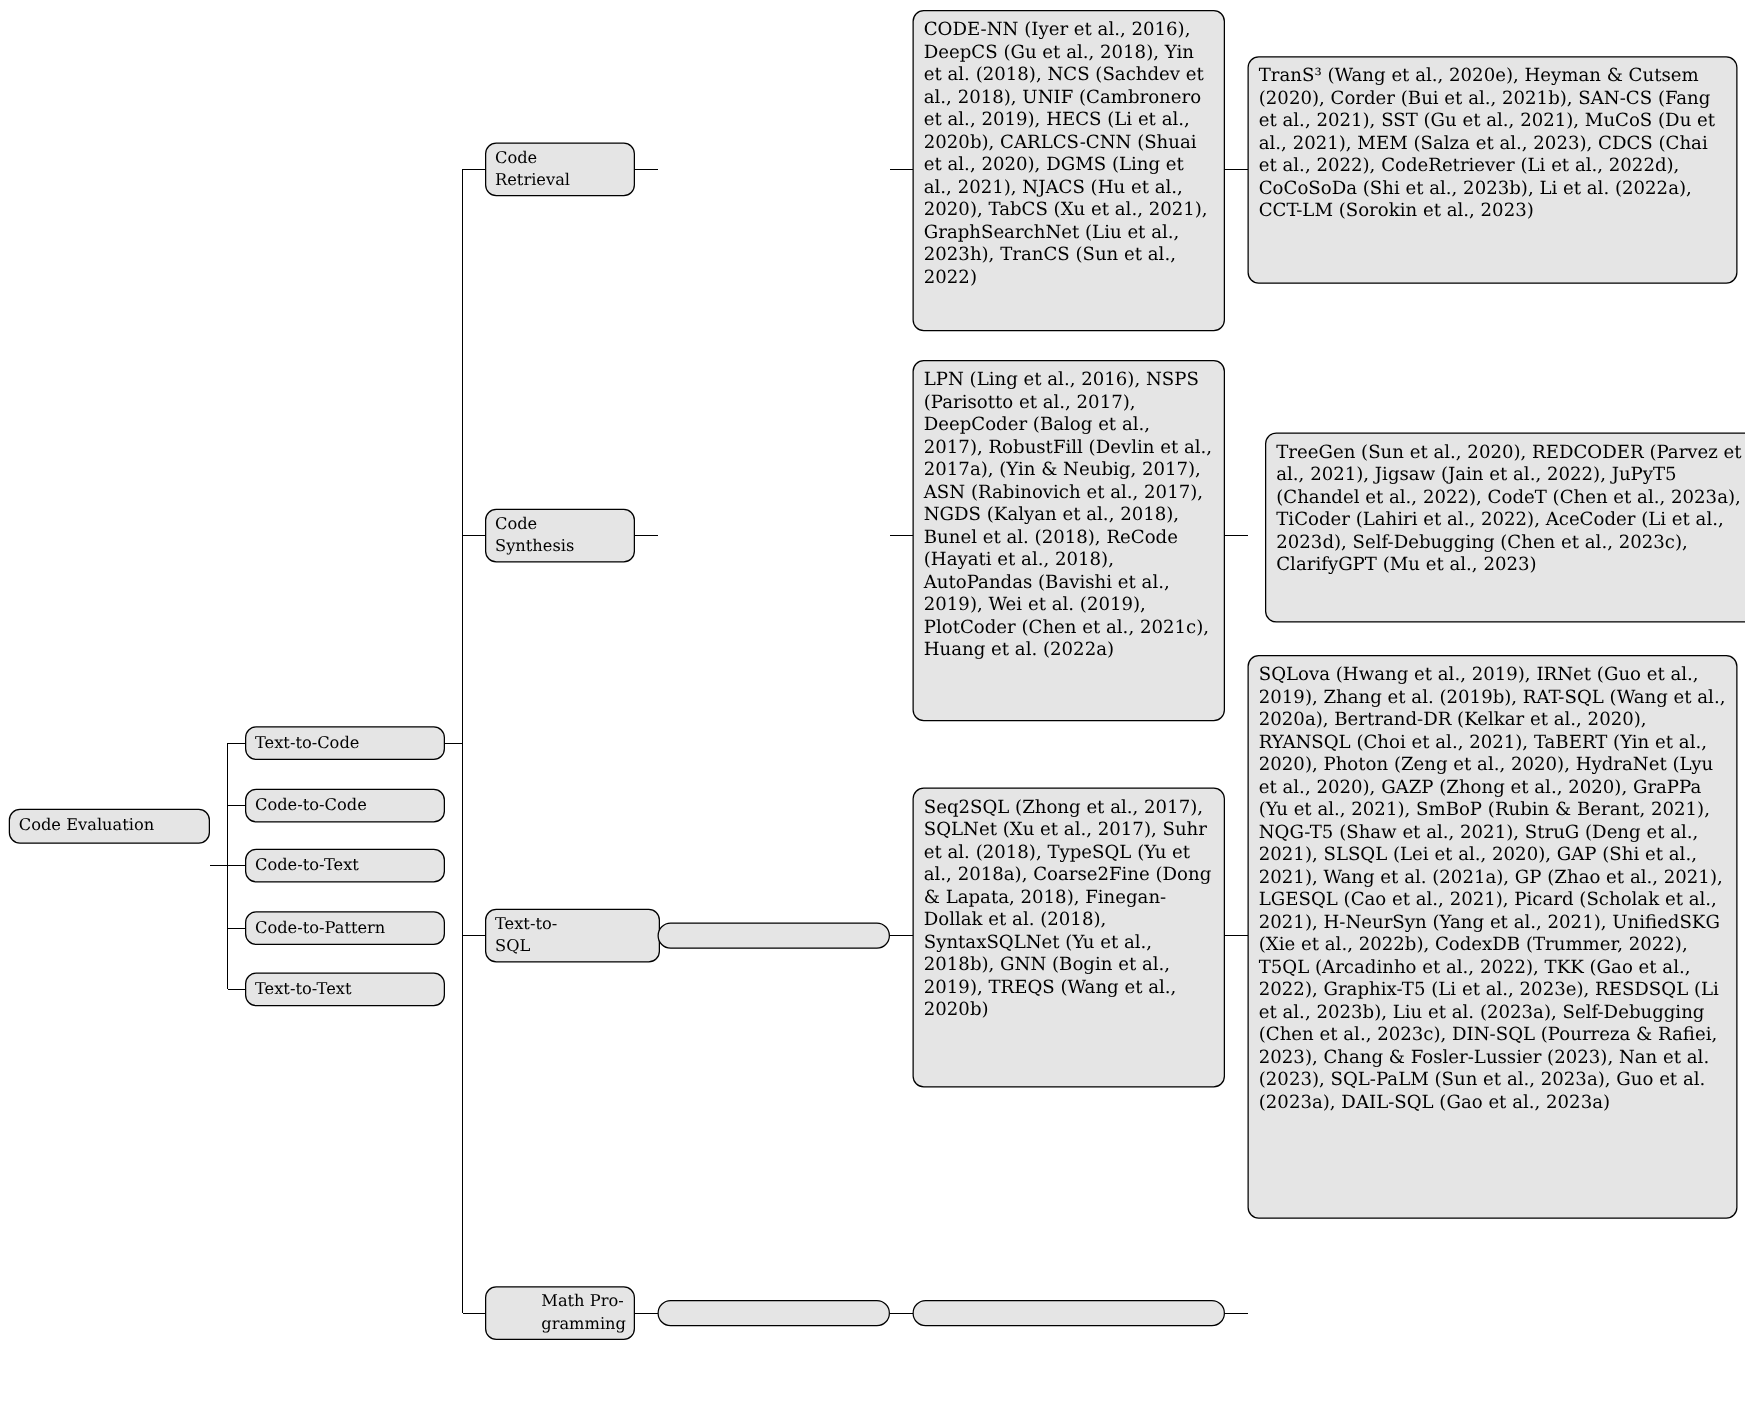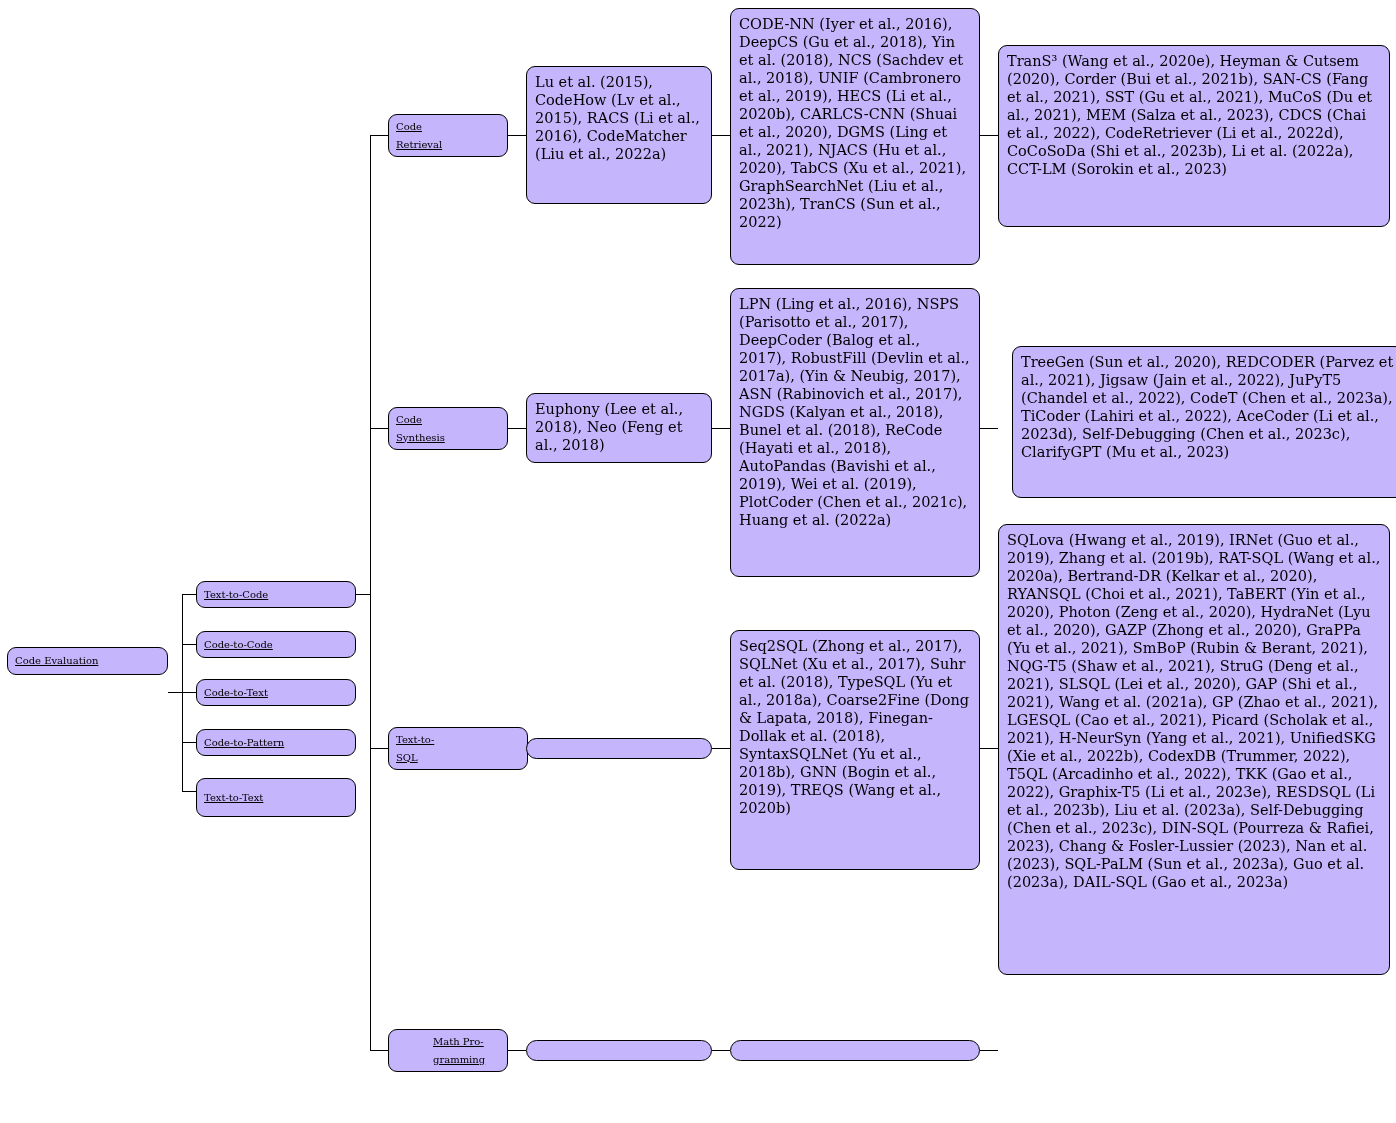--- a/index.html
+++ b/index.html
@@ -11,33 +11,32 @@
   }
   .canvas {
     position: relative;
     width: 1396px; height: 1123px;
     background: #fff;
     overflow: hidden;
   }
   .connectors { position: absolute; left: 0; top: 0; z-index: 0; }
   .node {
     position: absolute;
-    background: #c4b5fd;
+    background: #e5e5e5;
     border: 1px solid #000;
     border-radius: 9px;
     z-index: 1;
   }
   .label {
     display: flex;
     align-items: center;
     padding: 1px 7px;
-    font-size: 10px;
+    font-size: 13px;
     line-height: 18px;
     white-space: pre-line;
-    text-decoration: underline;
   }
   .cite {
     padding: 6px 8px;
     font-size: 14.5px;
     line-height: 18px;
     text-align: left;
     overflow: hidden;
   }
   .pill { border-radius: 10.5px; }
 </style>
@@ -81,36 +80,34 @@
       <line x1="980" y1="1050.5" x2="998" y2="1050.5"></line>
     </g>
   </svg>
 
   <div class="node label" style="left:7px; top:647px; width:161px; height:28px;">Code Evaluation</div>
 
   <div class="node label" style="left:196px; top:581px; width:160px; height:27px;">Text-to-Code</div>
   <div class="node label" style="left:196px; top:631px; width:160px; height:27px;">Code-to-Code</div>
   <div class="node label" style="left:196px; top:679px; width:160px; height:27px;">Code-to-Text</div>
   <div class="node label" style="left:196px; top:729px; width:160px; height:27px;">Code-to-Pattern</div>
-  <div class="node label" style="left:196px; top:778px; width:160px; height:39px;">Text-to-Text</div>
+  <div class="node label" style="left:196px; top:778px; width:160px; height:27px;">Text-to-Text</div>
 
   <div class="node label" style="left:388px; top:114px; width:120px; height:43px;">Code
 Retrieval</div>
   <div class="node label" style="left:388px; top:407px; width:120px; height:43px;">Code
 Synthesis</div>
   <div class="node label" style="left:388px; top:727px; width:140px; height:43px;">Text-to-
 SQL</div>
   <div class="node label" style="left:388px; top:1029px; width:120px; height:43px;padding-left:44px;">Math Pro-
 gramming</div>
 
-  <div class="node cite" style="left:526px; top:66px; width:186px; height:138px;">Lu et al. (2015), CodeHow (Lv et al., 2015), RACS (Li et al., 2016), CodeMatcher (Liu et al., 2022a)</div>
   <div class="node cite" style="left:730px; top:8px; width:250px; height:257px;">CODE-NN (Iyer et al., 2016), DeepCS (Gu et al., 2018), Yin et al. (2018), NCS (Sachdev et al., 2018), UNIF (Cambronero et al., 2019), HECS (Li et al., 2020b), CARLCS-CNN (Shuai et al., 2020), DGMS (Ling et al., 2021), NJACS (Hu et al., 2020), TabCS (Xu et al., 2021), GraphSearchNet (Liu et al., 2023h), TranCS (Sun et al., 2022)</div>
   <div class="node cite" style="left:998px; top:45px; width:392px; height:182px;">TranS³ (Wang et al., 2020e), Heyman &amp; Cutsem (2020), Corder (Bui et al., 2021b), SAN-CS (Fang et al., 2021), SST (Gu et al., 2021), MuCoS (Du et al., 2021), MEM (Salza et al., 2023), CDCS (Chai et al., 2022), CodeRetriever (Li et al., 2022d), CoCoSoDa (Shi et al., 2023b), Li et al. (2022a), CCT-LM (Sorokin et al., 2023)</div>
 
-  <div class="node cite" style="left:526px; top:393px; width:186px; height:70px;">Euphony (Lee et al., 2018), Neo (Feng et al., 2018)</div>
   <div class="node cite" style="left:730px; top:288px; width:250px; height:289px;">LPN (Ling et al., 2016), NSPS (Parisotto et al., 2017), DeepCoder (Balog et al., 2017), RobustFill (Devlin et al., 2017a), (Yin &amp; Neubig, 2017), ASN (Rabinovich et al., 2017), NGDS (Kalyan et al., 2018), Bunel et al. (2018), ReCode (Hayati et al., 2018), AutoPandas (Bavishi et al., 2019), Wei et al. (2019), PlotCoder (Chen et al., 2021c), Huang et al. (2022a)</div>
   <div class="node cite" style="left:1012px; top:346px; width:392px; height:152px;">TreeGen (Sun et al., 2020), REDCODER (Parvez et al., 2021), Jigsaw (Jain et al., 2022), JuPyT5 (Chandel et al., 2022), CodeT (Chen et al., 2023a), TiCoder (Lahiri et al., 2022), AceCoder (Li et al., 2023d), Self-Debugging (Chen et al., 2023c), ClarifyGPT (Mu et al., 2023)</div>
 
   <div class="node pill" style="left:526px; top:738px; width:186px; height:21px;"></div>
   <div class="node cite" style="left:730px; top:630px; width:250px; height:240px;">Seq2SQL (Zhong et al., 2017), SQLNet (Xu et al., 2017), Suhr et al. (2018), TypeSQL (Yu et al., 2018a), Coarse2Fine (Dong &amp; Lapata, 2018), Finegan-Dollak et al. (2018), SyntaxSQLNet (Yu et al., 2018b), GNN (Bogin et al., 2019), TREQS (Wang et al., 2020b)</div>
   <div class="node cite" style="left:998px; top:524px; width:392px; height:451px;">SQLova (Hwang et al., 2019), IRNet (Guo et al., 2019), Zhang et al. (2019b), RAT-SQL (Wang et al., 2020a), Bertrand-DR (Kelkar et al., 2020), RYANSQL (Choi et al., 2021), TaBERT (Yin et al., 2020), Photon (Zeng et al., 2020), HydraNet (Lyu et al., 2020), GAZP (Zhong et al., 2020), GraPPa (Yu et al., 2021), SmBoP (Rubin &amp; Berant, 2021), NQG-T5 (Shaw et al., 2021), StruG (Deng et al., 2021), SLSQL (Lei et al., 2020), GAP (Shi et al., 2021), Wang et al. (2021a), GP (Zhao et al., 2021), LGESQL (Cao et al., 2021), Picard (Scholak et al., 2021), H-NeurSyn (Yang et al., 2021), UnifiedSKG (Xie et al., 2022b), CodexDB (Trummer, 2022), T5QL (Arcadinho et al., 2022), TKK (Gao et al., 2022), Graphix-T5 (Li et al., 2023e), RESDSQL (Li et al., 2023b), Liu et al. (2023a), Self-Debugging (Chen et al., 2023c), DIN-SQL (Pourreza &amp; Rafiei, 2023), Chang &amp; Fosler-Lussier (2023), Nan et al. (2023), SQL-PaLM (Sun et al., 2023a), Guo et al. (2023a), DAIL-SQL (Gao et al., 2023a)</div>
 
   <div class="node pill" style="left:526px; top:1040px; width:186px; height:21px;"></div>
   <div class="node pill" style="left:730px; top:1040px; width:250px; height:21px;"></div>
 

